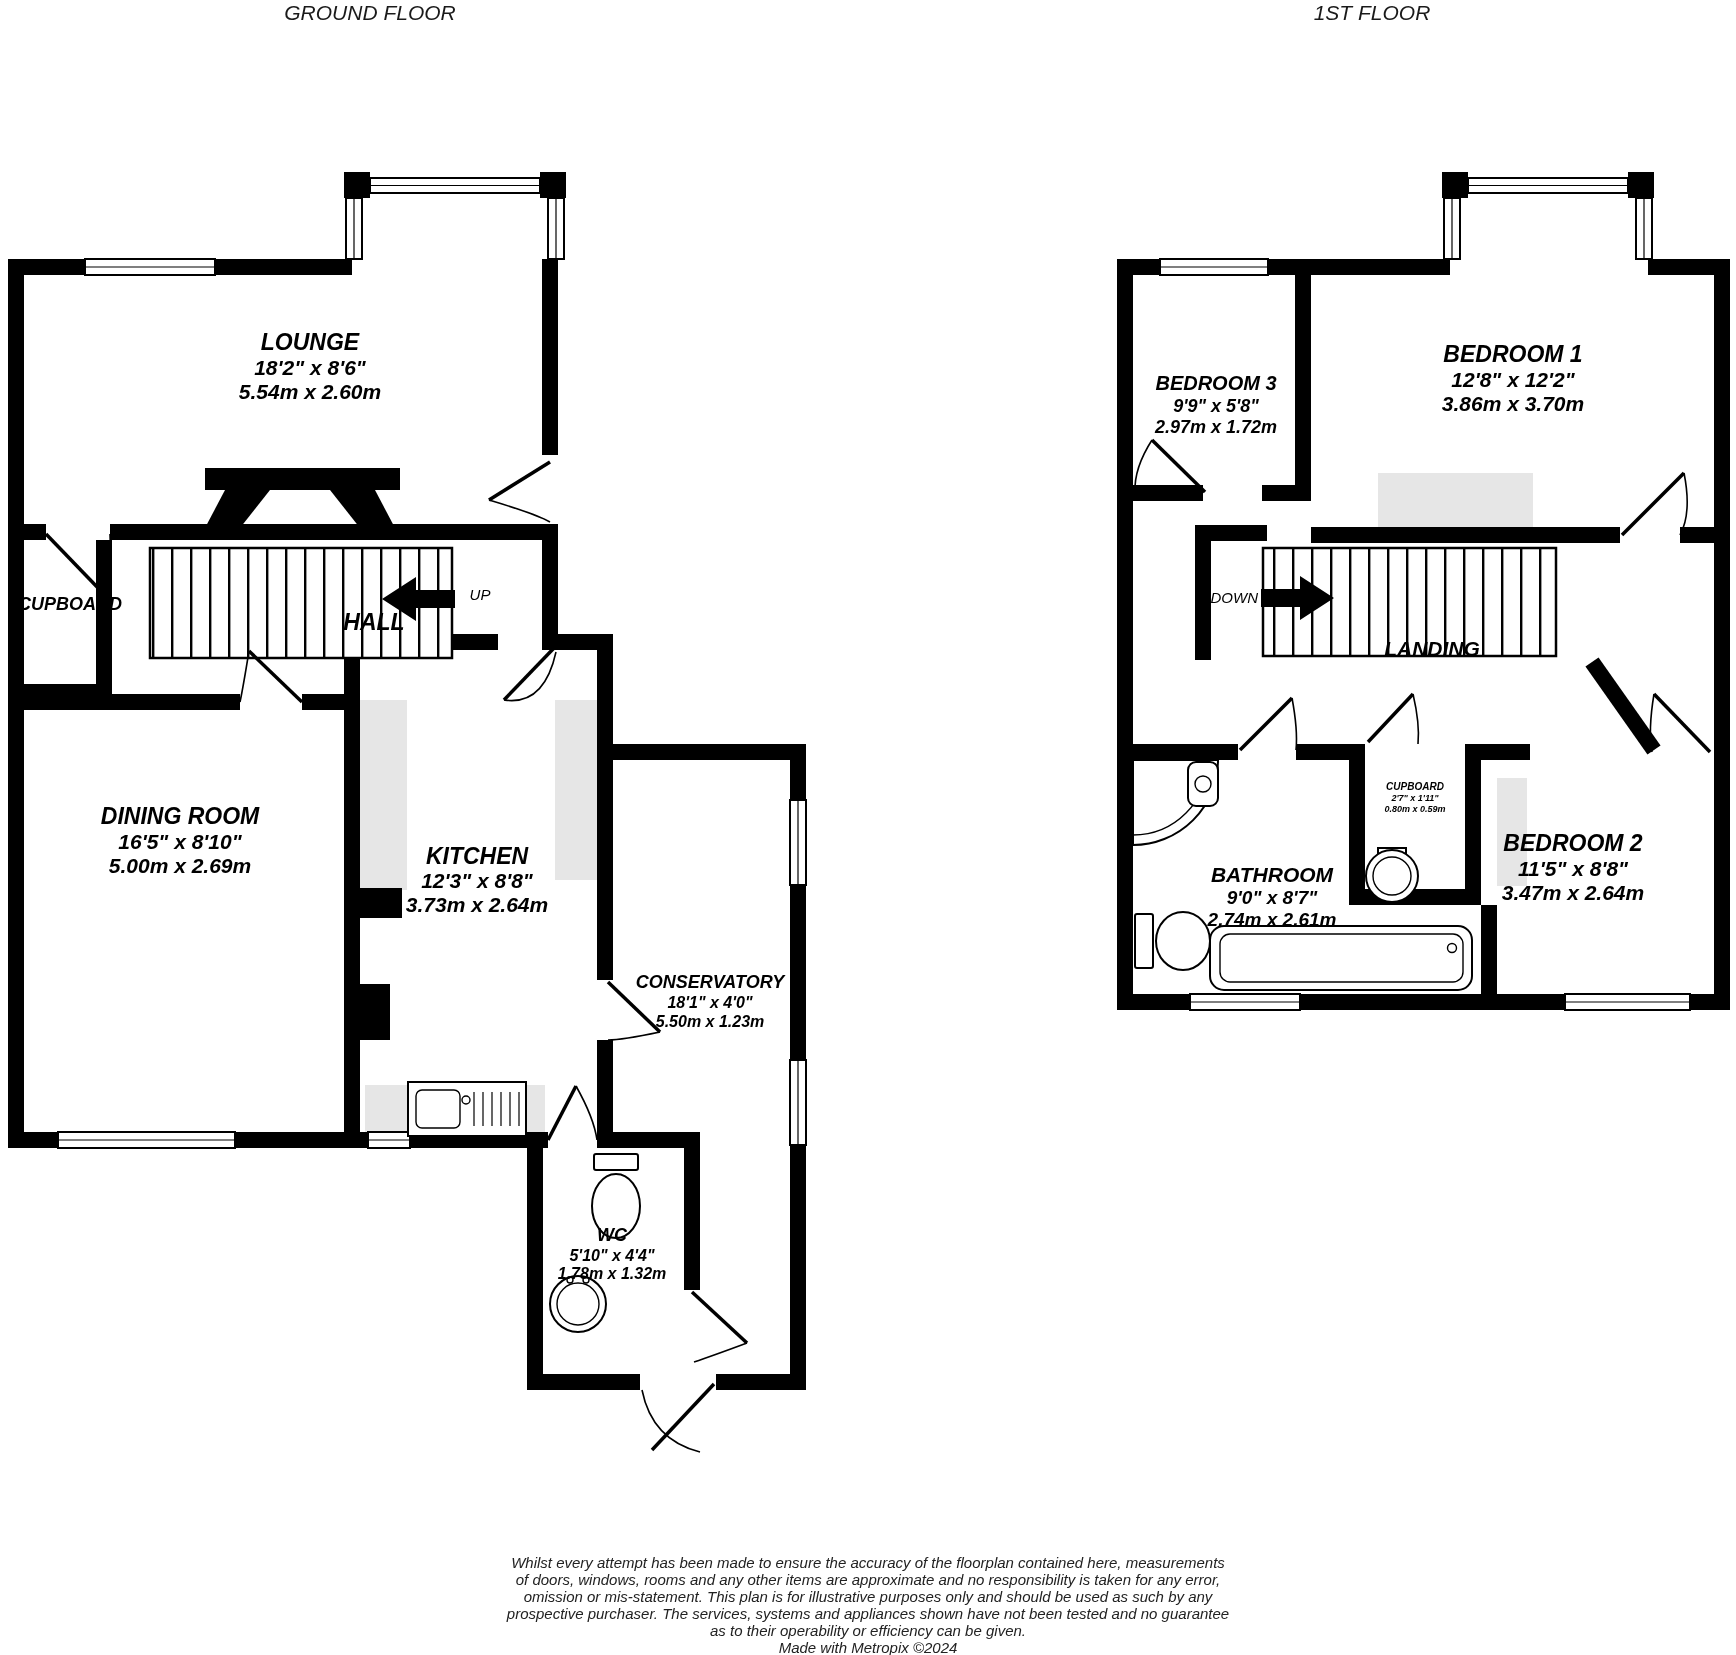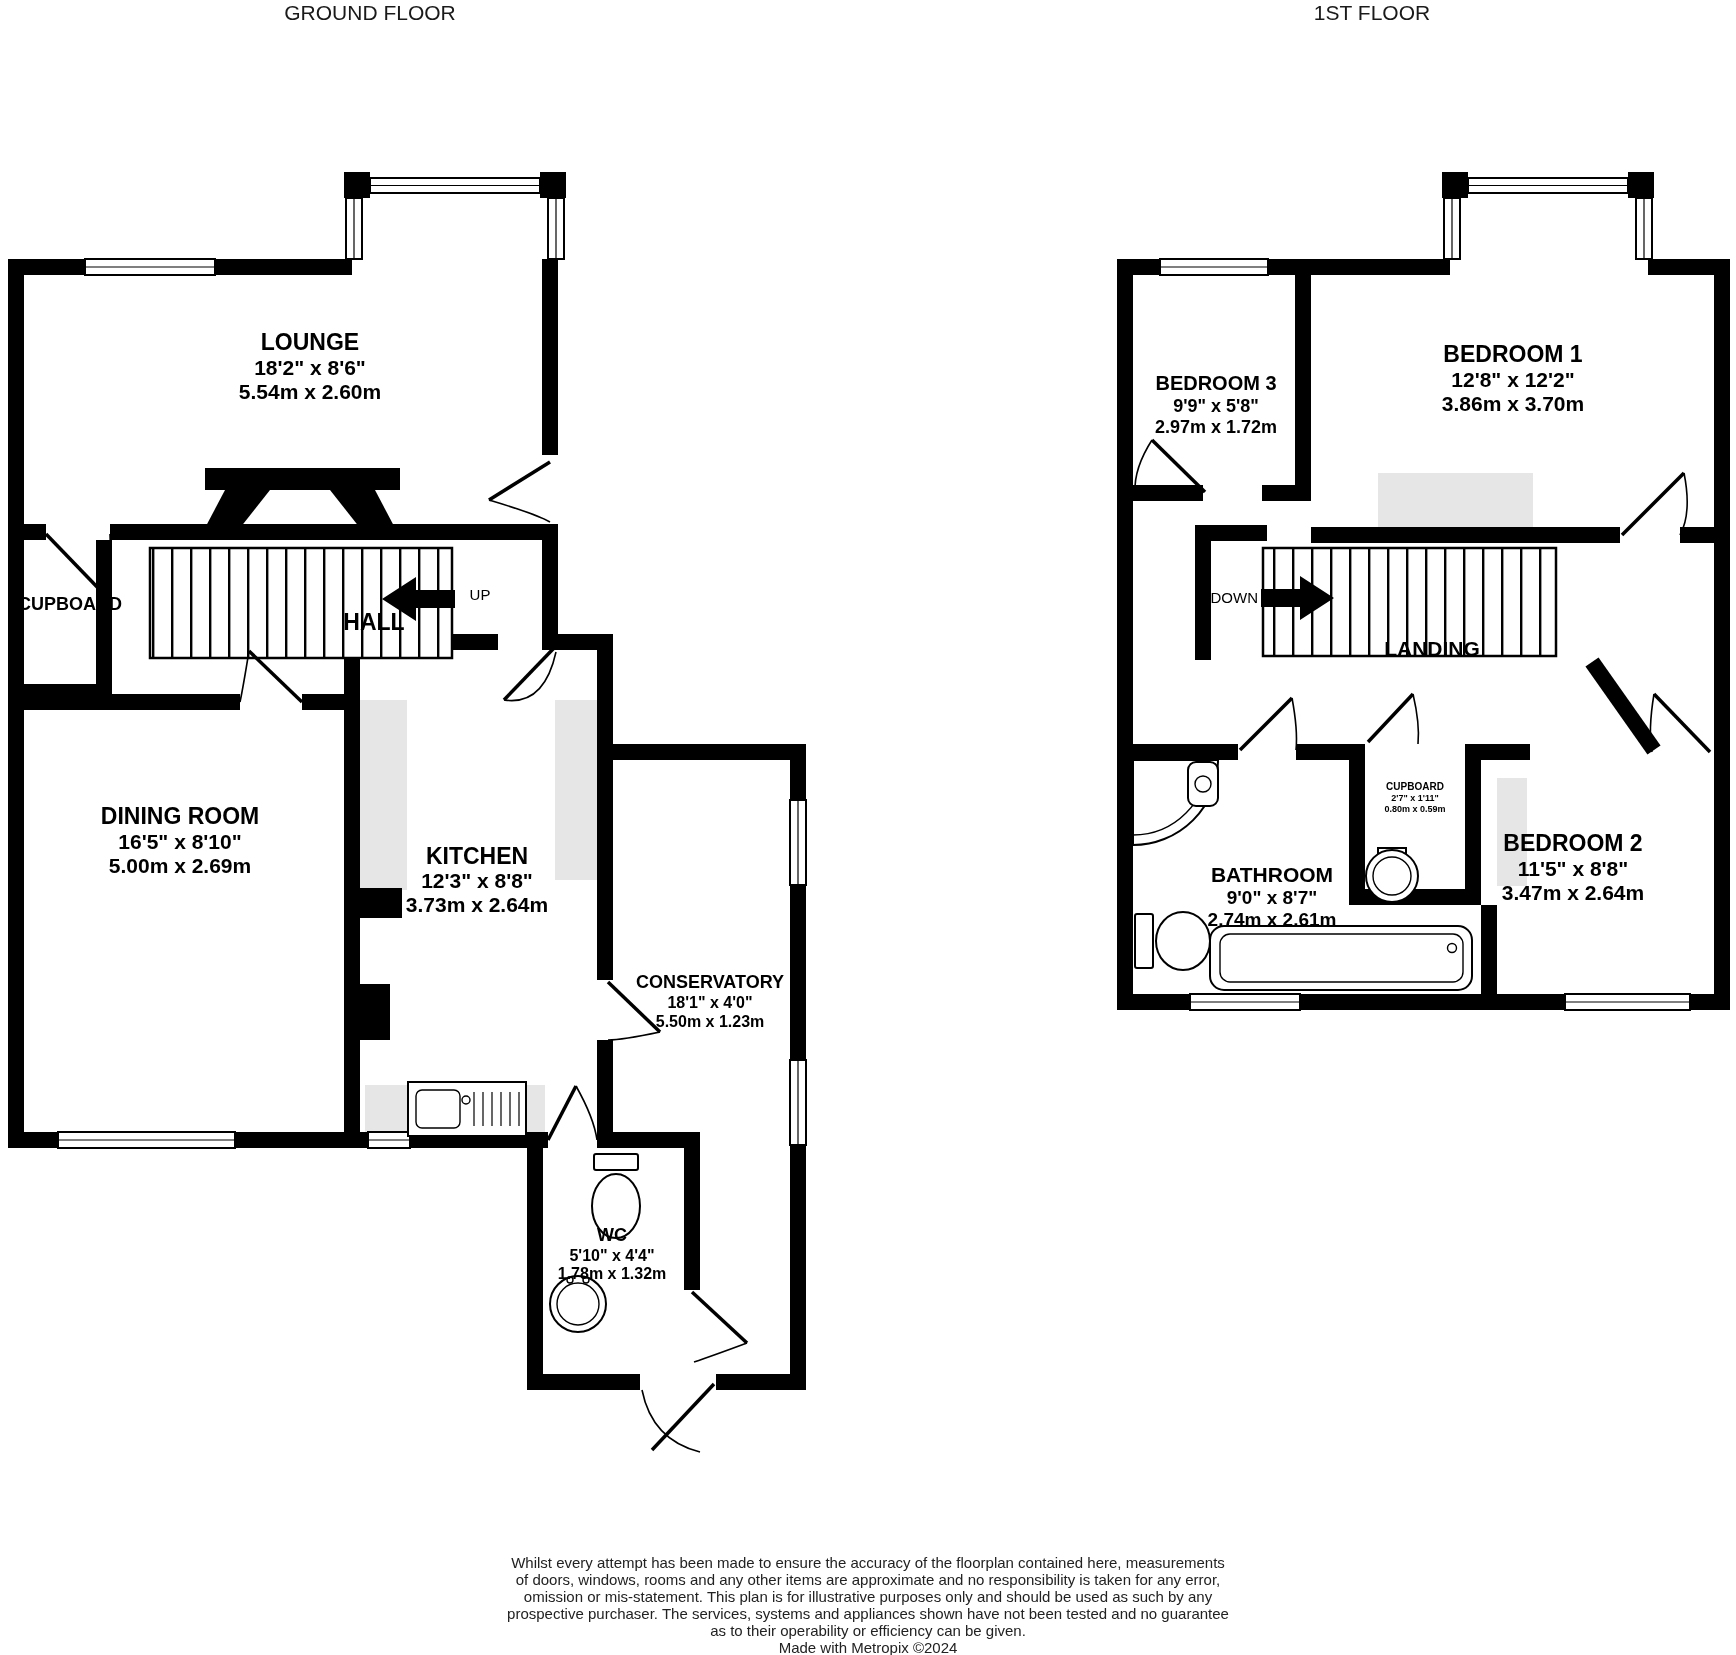--- a/index.html
+++ b/index.html
@@ -1,16 +1,16 @@
 <!DOCTYPE html>
 <html><head>
 <meta charset="utf-8">
 <style>
   html,body{margin:0;padding:0;background:#ffffff;}
-  .canvas{position:relative;width:1736px;height:1655px;background:#ffffff;overflow:hidden;}
+  .canvas{position:relative;width:1736px;height:1655px;background:#ffffff;overflow:hidden;font-style:italic;}
   svg{display:block;}
   text{font-family:"Liberation Sans","DejaVu Sans",sans-serif;fill:#000000;}
   .mid{text-anchor:middle;}
   .title{font-size:21px;fill:#1a1a1a;font-weight:400;}
   .room{font-size:23px;font-weight:bold;}
   .dim{font-size:21px;font-weight:bold;}
   .room-sm{font-size:18px;font-weight:bold;}
   .dim-sm{font-size:16px;font-weight:bold;}
   .tiny{font-size:10px;font-weight:bold;}
   .tiny2{font-size:9px;font-weight:bold;}

